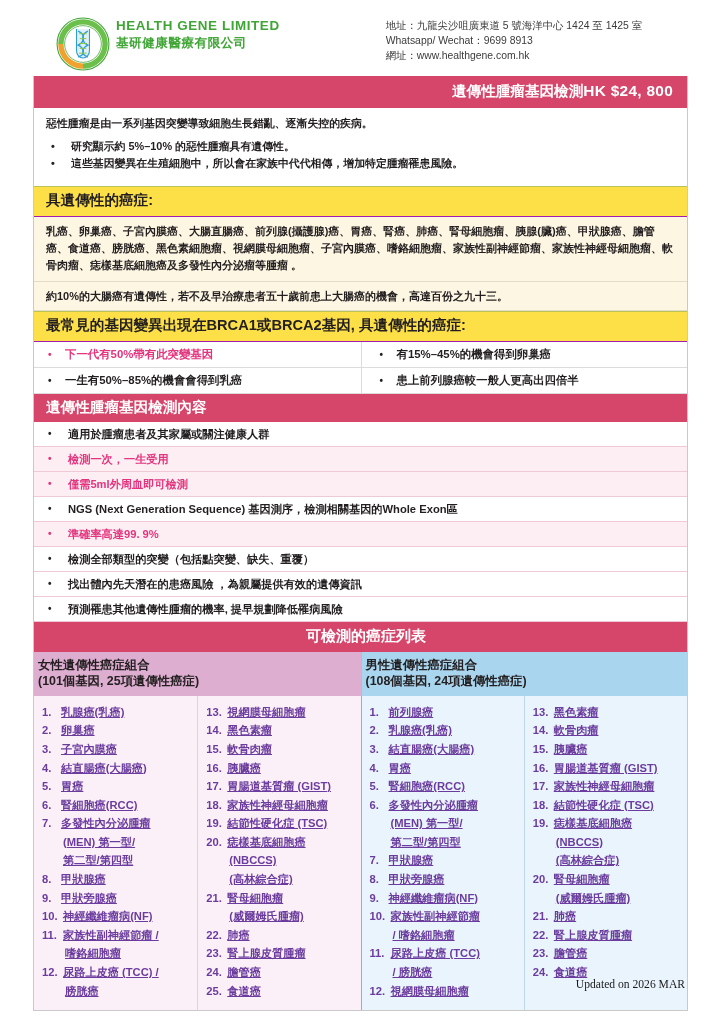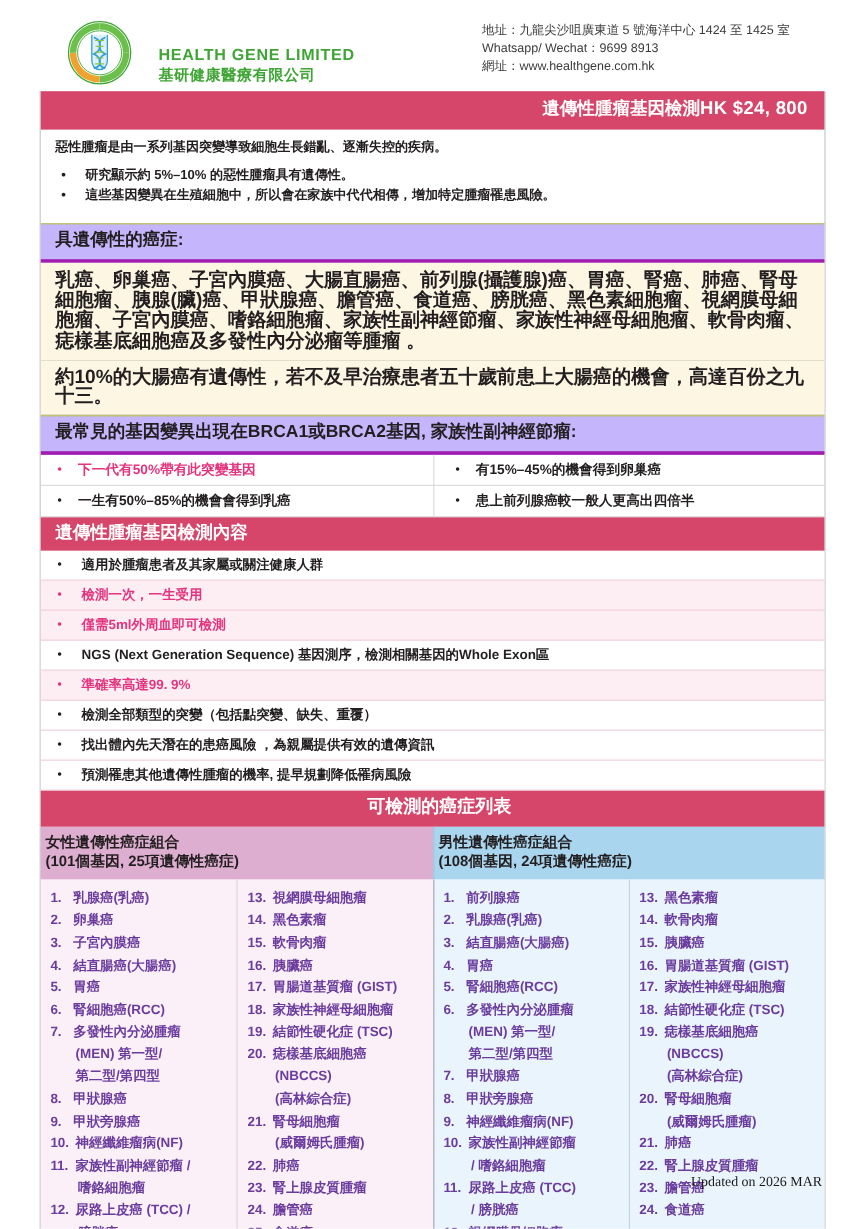--- a/index.html
+++ b/index.html
@@ -15,21 +15,21 @@
     overflow: hidden;
   }
 
   
   .header {
     display: flex;
     align-items: flex-start;
     padding: 17px 14px 0 56px;
     height: 76px;
   }
-  .brand { display: flex; align-items: flex-end; gap: 22px; flex: 0 0 auto; }
+  .brand { display: flex; align-items: flex-start; gap: 6px; flex: 0 0 auto; }
   .logo-wrap { width: 54px; height: 54px; flex: 0 0 54px; }
   .brand-text { line-height: 1.28; }
   .brand-en {
     font-size: 13.4px; font-weight: bold; letter-spacing: .6px;
     color: #3fa535;
   }
   .brand-zh {
     font-size: 12.6px; font-weight: bold; letter-spacing: .5px;
     color: #3fa535; margin-top: 1px;
   }
@@ -60,24 +60,24 @@
   .band-pink {
     background: #d6456a;
     color: #ffffff;
   }
   .band-pink.title-row {
     display: flex; align-items: baseline; justify-content: flex-end;
     padding: 5px 14px 6px 12px;
   }
   .band-pink .price { font-size: 15.4px; font-weight: bold; letter-spacing: .3px; }
   .band-olive {
-    background: #c4b5fd;
+    background: #fde047;
     color: #231f20;
     border-top: 1px solid #bcc255;
-    border-bottom: 3px solid #a21caf;
+    border-bottom: 1px solid #a21caf;
   }
   .band-center {
     text-align: center;
     font-size: 15px;
     padding-left: 21px;
   }
 
   .para-block {
     padding: 7px 12px 8px 12px;
     font-size: 10.9px;
@@ -89,21 +89,21 @@
   .para-block p:last-child { margin-bottom: 0; }
   .bul {
     display: flex; margin: 0 0 1px 0; padding-left: 5px;
   }
   .bul .dot { flex: 0 0 20px; }
   .bul .txt { flex: 1; }
 
   .cream {
     background: #fdf6e3;
     padding: 6px 12px 7px 12px;
-    font-size: 16px;
+    font-size: 11px;
     font-weight: bold;
     line-height: 17px;
     color: #231f20;
     border-bottom: 1px solid #e2ddc9;
   }
   .cream.thin { line-height: 16px; padding: 6px 12px; }
 
   
   .risk-grid {
     display: grid;
@@ -176,21 +176,21 @@
     display: flex;
     align-items: flex-start;
   }
   .li .num {
     flex: 0 0 auto;
     min-width: 19px;
     text-align: left;
     white-space: nowrap;
   }
   .li .num.wide { min-width: 21px; }
-  .li .body { flex: 1; }
+  .li .body { flex: 1; text-decoration: underline; }
   .li .body .cont { display: block; padding-left: 2px; }
 
   
   .footer {
     position: absolute;
     left: 16px; right: 0;
     top: 978px;
     text-align: right;
     padding-right: 36px;
     font-family: "Liberation Serif", "DejaVu Serif", serif;
@@ -251,21 +251,21 @@
     <div class="bul" style="margin-bottom:7px">
       <span class="dot">•</span>
       <span class="txt">這些基因變異在生殖細胞中，所以會在家族中代代相傳，增加特定腫瘤罹患風險。</span>
     </div>
   </div>
 
   <div class="band band-olive">具遺傳性的癌症:</div>
   <div class="cream">乳癌、卵巢癌、子宮內膜癌、大腸直腸癌、前列腺(攝護腺)癌、胃癌、腎癌、肺癌、腎母細胞瘤、胰腺(臟)癌、甲狀腺癌、膽管癌、食道癌、膀胱癌、黑色素細胞瘤、視網膜母細胞瘤、子宮內膜癌、嗜鉻細胞瘤、家族性副神經節瘤、家族性神經母細胞瘤、軟骨肉瘤、痣樣基底細胞癌及多發性內分泌瘤等腫瘤 。</div>
   <div class="cream thin">約10%的大腸癌有遺傳性，若不及早治療患者五十歲前患上大腸癌的機會，高達百份之九十三。</div>
 
-  <div class="band band-olive">最常見的基因變異出現在BRCA1或BRCA2基因, 家族性副神經節瘤:</div>
+  <div class="band band-olive">最常見的基因變異出現在BRCA1或BRCA2基因, 具遺傳性的癌症:</div>
   <div class="risk-grid">
     <div class="risk-cell accent">
       <span class="dot">•</span>
       <span>下一代有50%帶有此突變基因</span>
     </div>
     <div class="risk-cell rightcol">
       <span class="dot">•</span>
       <span>有15%–45%的機會得到卵巢癌</span>
     </div>
     <div class="risk-cell">

